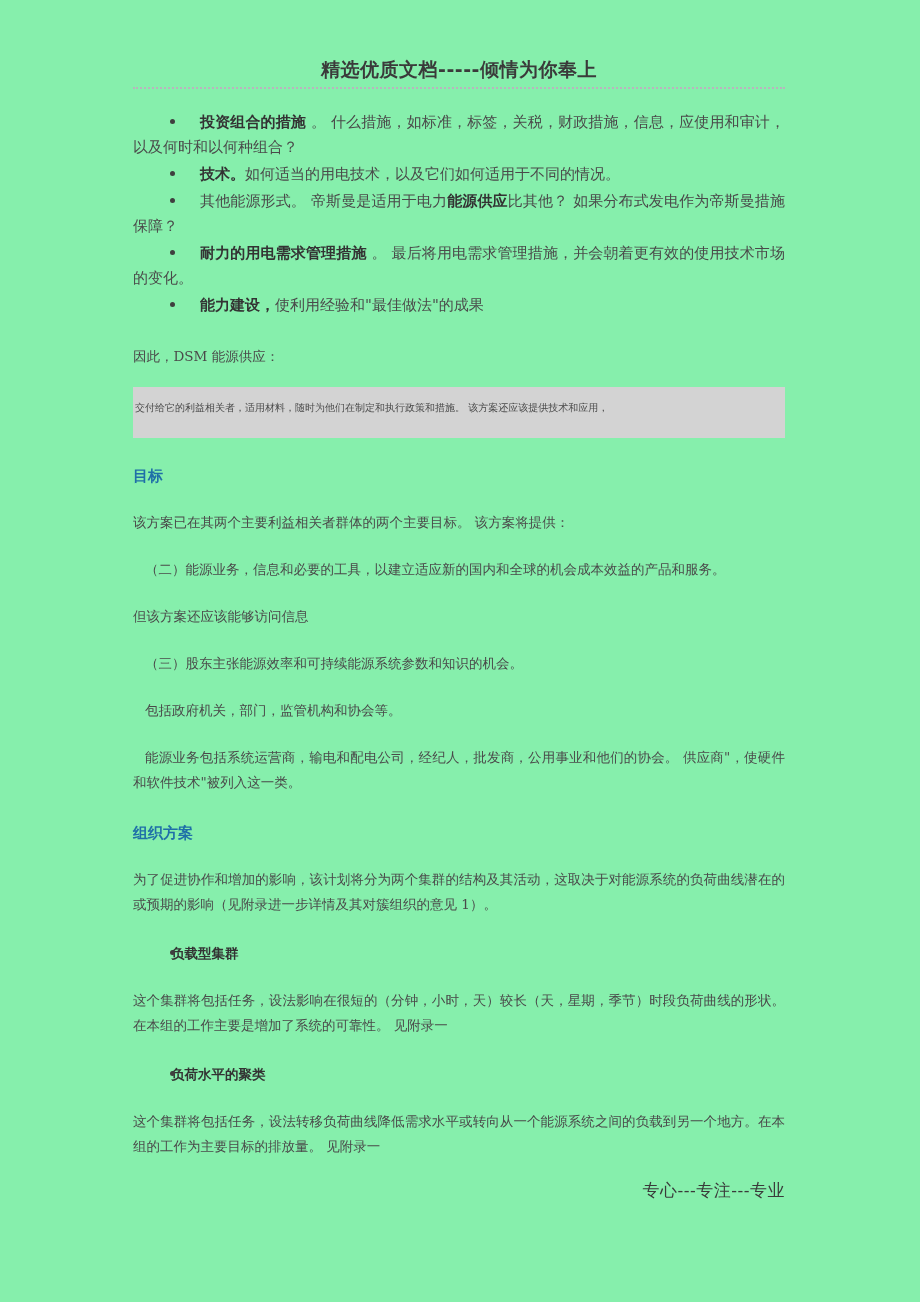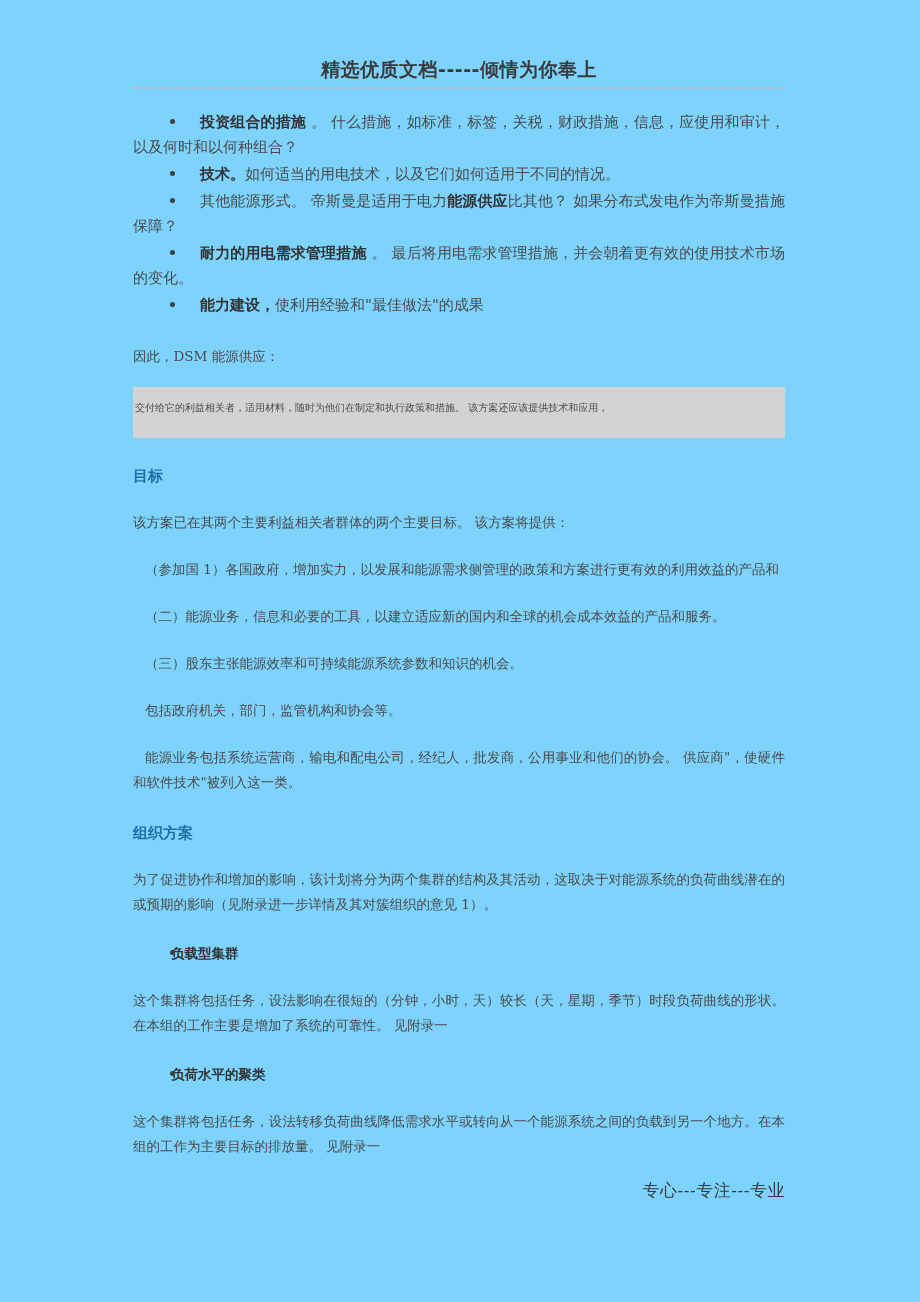--- a/index.html
+++ b/index.html
@@ -9,21 +9,21 @@
   }
   body {
     font-family: "DejaVu Serif", "Liberation Serif", serif;
     color: #3f3f3f;
   }
   .page {
     position: relative;
     width: 920px;
     height: 1302px;
     margin: 0 auto;
-    background: #7dd3fc;
+    background: #86efac;
     overflow: hidden;
     box-sizing: border-box;
   }
 
   
   .header {
     position: absolute;
     left: 133px;
     top: 56px;
     width: 652px;
@@ -189,22 +189,22 @@
 
     <p class="para spaced" style="margin-top:26px">因此，DSM 能源供应：</p>
 
     <div class="quote-box">
       <p>交付给它的利益相关者，适用材料，随时为他们在制定和执行政策和措施。 该方案还应该提供技术和应用，</p>
     </div>
 
     <h2 class="sec">目标</h2>
 
     <p class="para spaced">该方案已在其两个主要利益相关者群体的两个主要目标。 该方案将提供：</p>
-    <p class="para spaced indent">（参加国 1）各国政府，增加实力，以发展和能源需求侧管理的政策和方案进行更有效的利用效益的产品和</p>
     <p class="para spaced indent">（二）能源业务，信息和必要的工具，以建立适应新的国内和全球的机会成本效益的产品和服务。</p>
+    <p class="para spaced">但该方案还应该能够访问信息</p>
     <p class="para spaced indent">（三）股东主张能源效率和可持续能源系统参数和知识的机会。</p>
     <p class="para spaced indent">包括政府机关，部门，监管机构和协会等。</p>
     <p class="para spaced indent">能源业务包括系统运营商，输电和配电公司，经纪人，批发商，公用事业和他们的协会。 供应商"，使硬件和软件技术"被列入这一类。</p>
 
     <h2 class="sec">组织方案</h2>
 
     <p class="para spaced">为了促进协作和增加的影响，该计划将分为两个集群的结构及其活动，这取决于对能源系统的负荷曲线潜在的或预期的影响（见附录进一步详情及其对簇组织的意见 1）。</p>
 
     <div class="sub-bullet">
       <span class="bullet-dot"></span>

